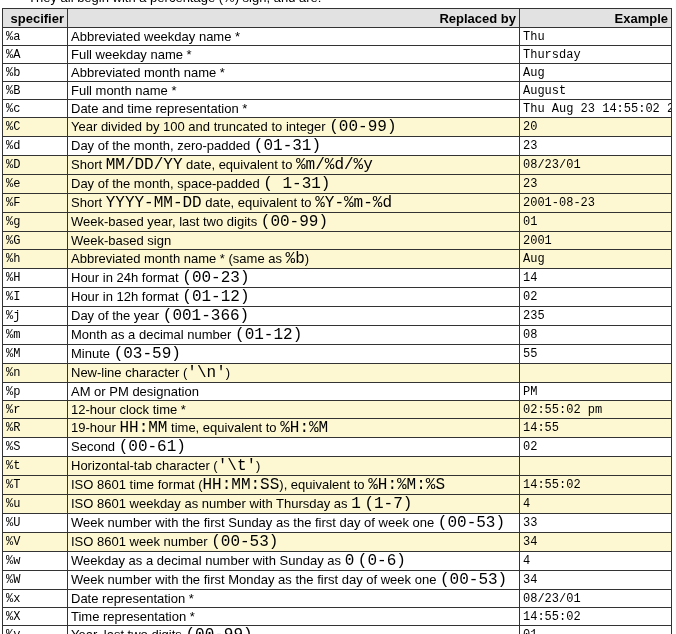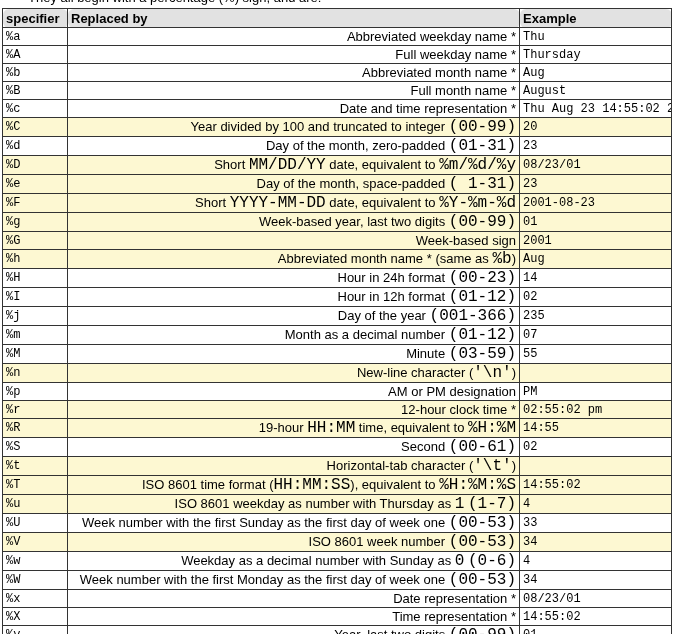--- a/index.html
+++ b/index.html
@@ -37,32 +37,31 @@
     height: 17px;
     overflow: hidden;
     white-space: nowrap;
     vertical-align: middle;
     background: var(--row-bg, #ffffff);
   }
   table.spec-table th {
     background: var(--header-bg, #e2e2e2);
     font-size: 13px;
     font-weight: bold;
-    text-align: left;
+    text-align: right;
     height: 18px;
-    border-radius: 6px;
   }
   td.cell-spec, td.cell-example {
     font-family: "Liberation Mono", "DejaVu Sans Mono", monospace;
     font-size: 12px;
     text-align: left;
   }
   td.cell-desc {
     font-size: 13px;
-    text-align: right;
+    text-align: left;
   }
   td.cell-desc .code {
     font-family: "Liberation Mono", "DejaVu Sans Mono", monospace;
     font-size: 16px;
   }
   tr.hl td {
     background: var(--highlight-bg, #fdf8d2);
   }
 </style>
 </head>
@@ -162,21 +161,21 @@
         <td class="cell-example">02</td>
       </tr>
       <tr>
         <td class="cell-spec">%j</td>
         <td class="cell-desc"><span>Day of the year </span><span class="code">(001-366)</span></td>
         <td class="cell-example">235</td>
       </tr>
       <tr>
         <td class="cell-spec">%m</td>
         <td class="cell-desc"><span>Month as a decimal number </span><span class="code">(01-12)</span></td>
-        <td class="cell-example">07</td>
+        <td class="cell-example">08</td>
       </tr>
       <tr>
         <td class="cell-spec">%M</td>
         <td class="cell-desc"><span>Minute </span><span class="code">(03-59)</span></td>
         <td class="cell-example">55</td>
       </tr>
       <tr class="hl">
         <td class="cell-spec">%n</td>
         <td class="cell-desc"><span>New-line character (</span><span class="code">'\n'</span><span>)</span></td>
         <td class="cell-example"></td>

